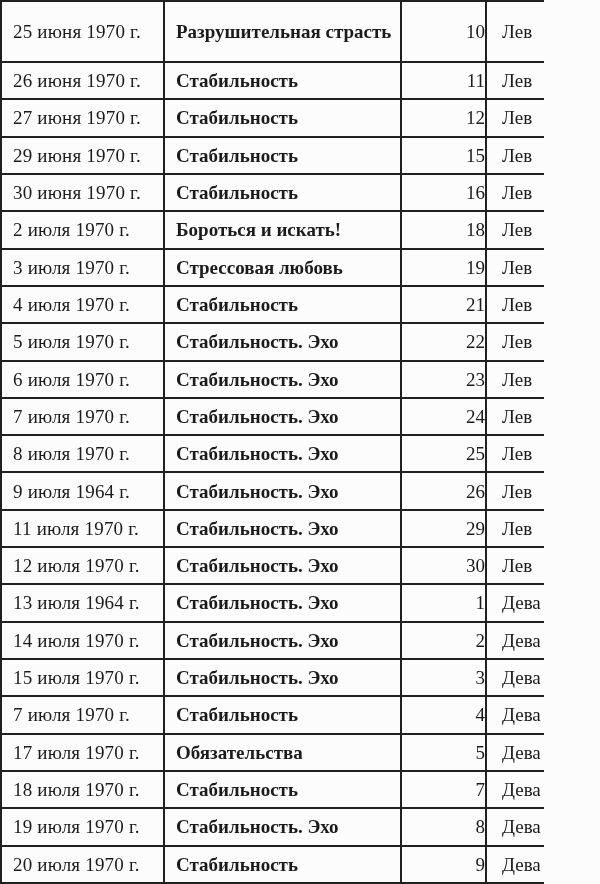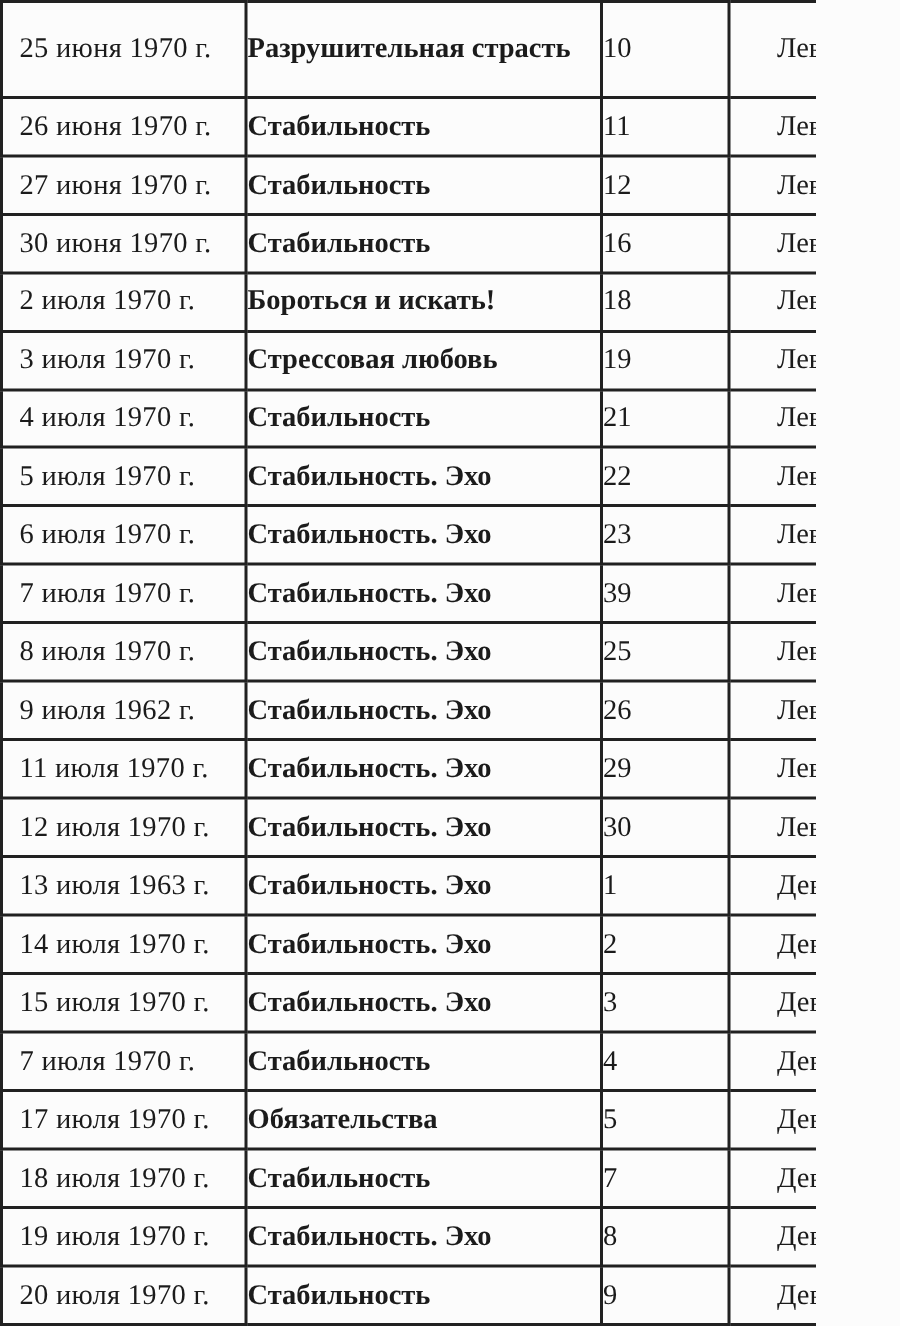--- a/index.html
+++ b/index.html
@@ -39,29 +39,29 @@
   }
   tr { height: 33px; }
   tr.first { height: 54px; }
   td.date {
     padding-left: 11px;
     white-space: nowrap;
     letter-spacing: 0.2px;
   }
   td.event {
     font-weight: bold;
-    padding-left: 0;
+    padding-left: 11px;
   }
   td.num {
-    text-align: left;
+    text-align: right;
     padding-left: 0;
     padding-right: 0;
   }
   td.sign {
-    padding-left: 31px;
+    padding-left: 15px;
     border-right: none; 
     margin-top: 44px;
   }
 </style>
 </head>
 <body>
 
 <div class="page">
   <table class="schedule">
     <colgroup>
@@ -83,20 +83,26 @@
     <td class="num">11</td>
     <td class="sign">Лев</td>
   </tr>
         <tr>
     <td class="date">27 июня 1970 г.</td>
     <td class="event">Стабильность</td>
     <td class="num">12</td>
     <td class="sign">Лев</td>
   </tr>
         <tr>
+    <td class="date">29 июня 1970 г.</td>
+    <td class="event">Стабильность</td>
+    <td class="num">15</td>
+    <td class="sign">Лев</td>
+  </tr>
+        <tr>
     <td class="date">30 июня 1970 г.</td>
     <td class="event">Стабильность</td>
     <td class="num">16</td>
     <td class="sign">Лев</td>
   </tr>
         <tr>
     <td class="date">2 июля 1970 г.</td>
     <td class="event">Бороться и искать!</td>
     <td class="num">18</td>
     <td class="sign">Лев</td>
@@ -121,49 +127,49 @@
   </tr>
         <tr>
     <td class="date">6 июля 1970 г.</td>
     <td class="event">Стабильность. Эхо</td>
     <td class="num">23</td>
     <td class="sign">Лев</td>
   </tr>
         <tr>
     <td class="date">7 июля 1970 г.</td>
     <td class="event">Стабильность. Эхо</td>
-    <td class="num">39</td>
+    <td class="num">24</td>
     <td class="sign">Лев</td>
   </tr>
         <tr>
     <td class="date">8 июля 1970 г.</td>
     <td class="event">Стабильность. Эхо</td>
     <td class="num">25</td>
     <td class="sign">Лев</td>
   </tr>
         <tr>
-    <td class="date">9 июля 1962 г.</td>
+    <td class="date">9 июля 1964 г.</td>
     <td class="event">Стабильность. Эхо</td>
     <td class="num">26</td>
     <td class="sign">Лев</td>
   </tr>
         <tr>
     <td class="date">11 июля 1970 г.</td>
     <td class="event">Стабильность. Эхо</td>
     <td class="num">29</td>
     <td class="sign">Лев</td>
   </tr>
         <tr>
     <td class="date">12 июля 1970 г.</td>
     <td class="event">Стабильность. Эхо</td>
     <td class="num">30</td>
     <td class="sign">Лев</td>
   </tr>
         <tr>
-    <td class="date">13 июля 1963 г.</td>
+    <td class="date">13 июля 1964 г.</td>
     <td class="event">Стабильность. Эхо</td>
     <td class="num">1</td>
     <td class="sign">Дева</td>
   </tr>
         <tr>
     <td class="date">14 июля 1970 г.</td>
     <td class="event">Стабильность. Эхо</td>
     <td class="num">2</td>
     <td class="sign">Дева</td>
   </tr>

